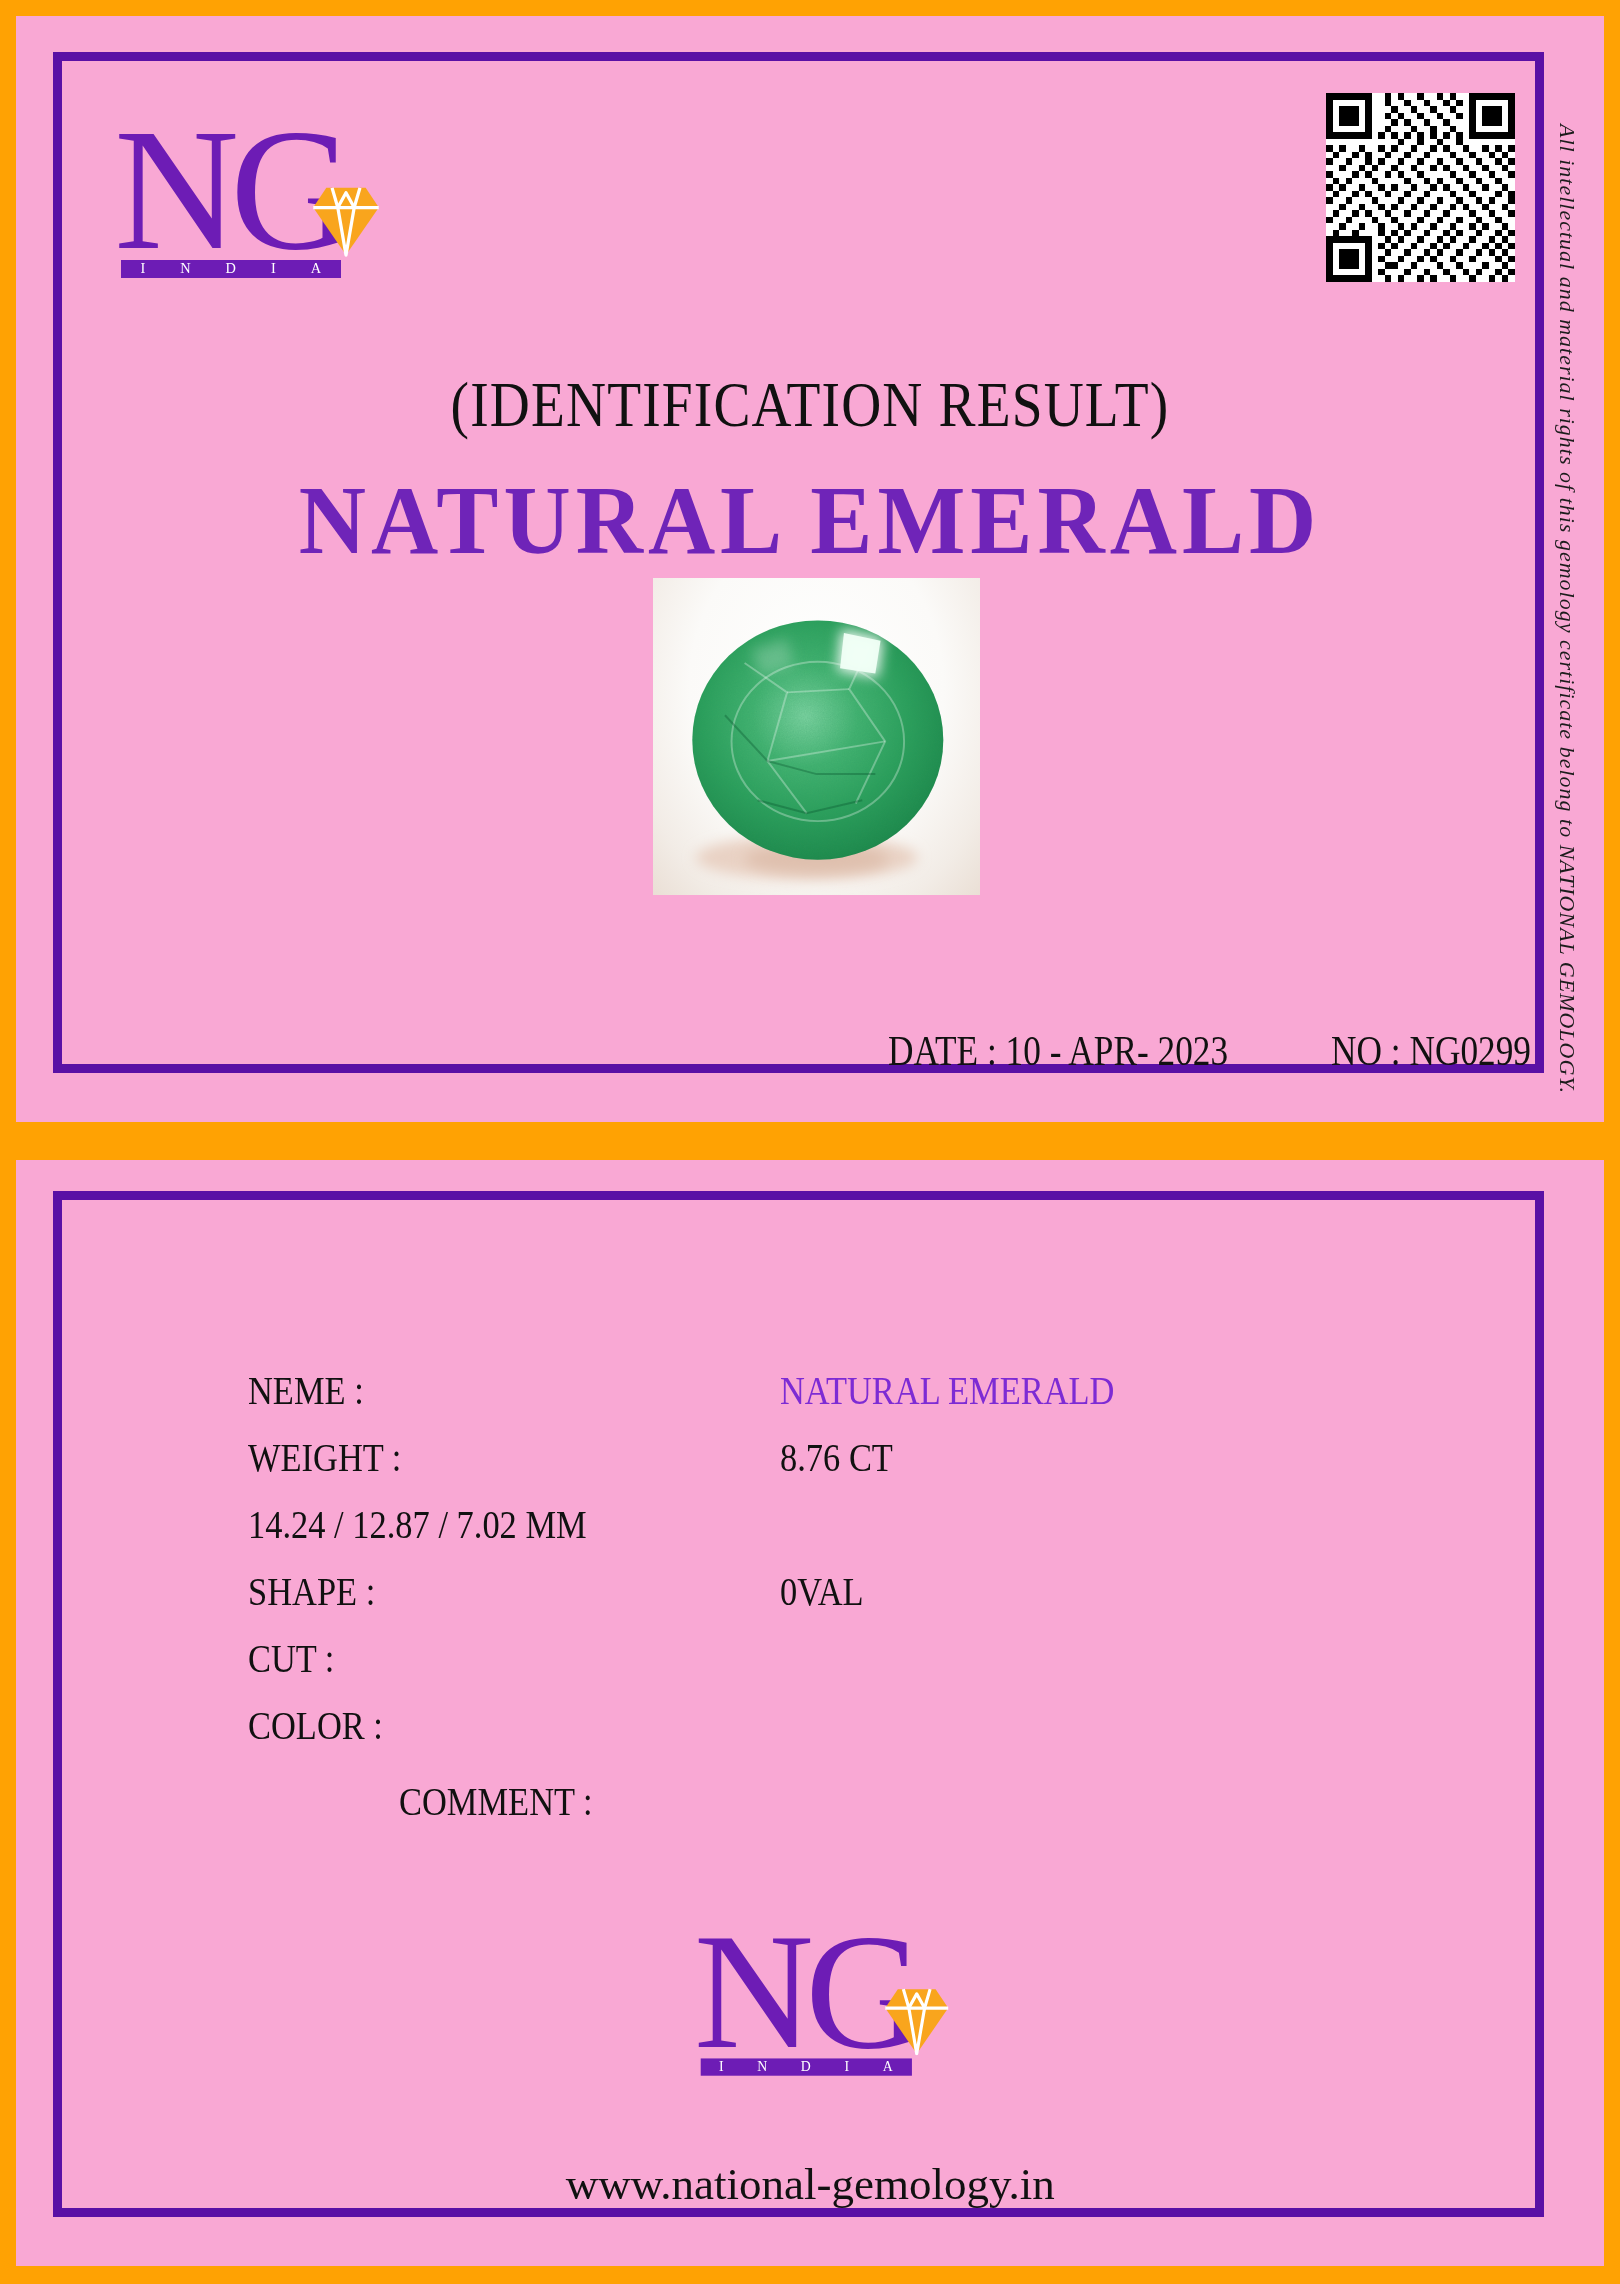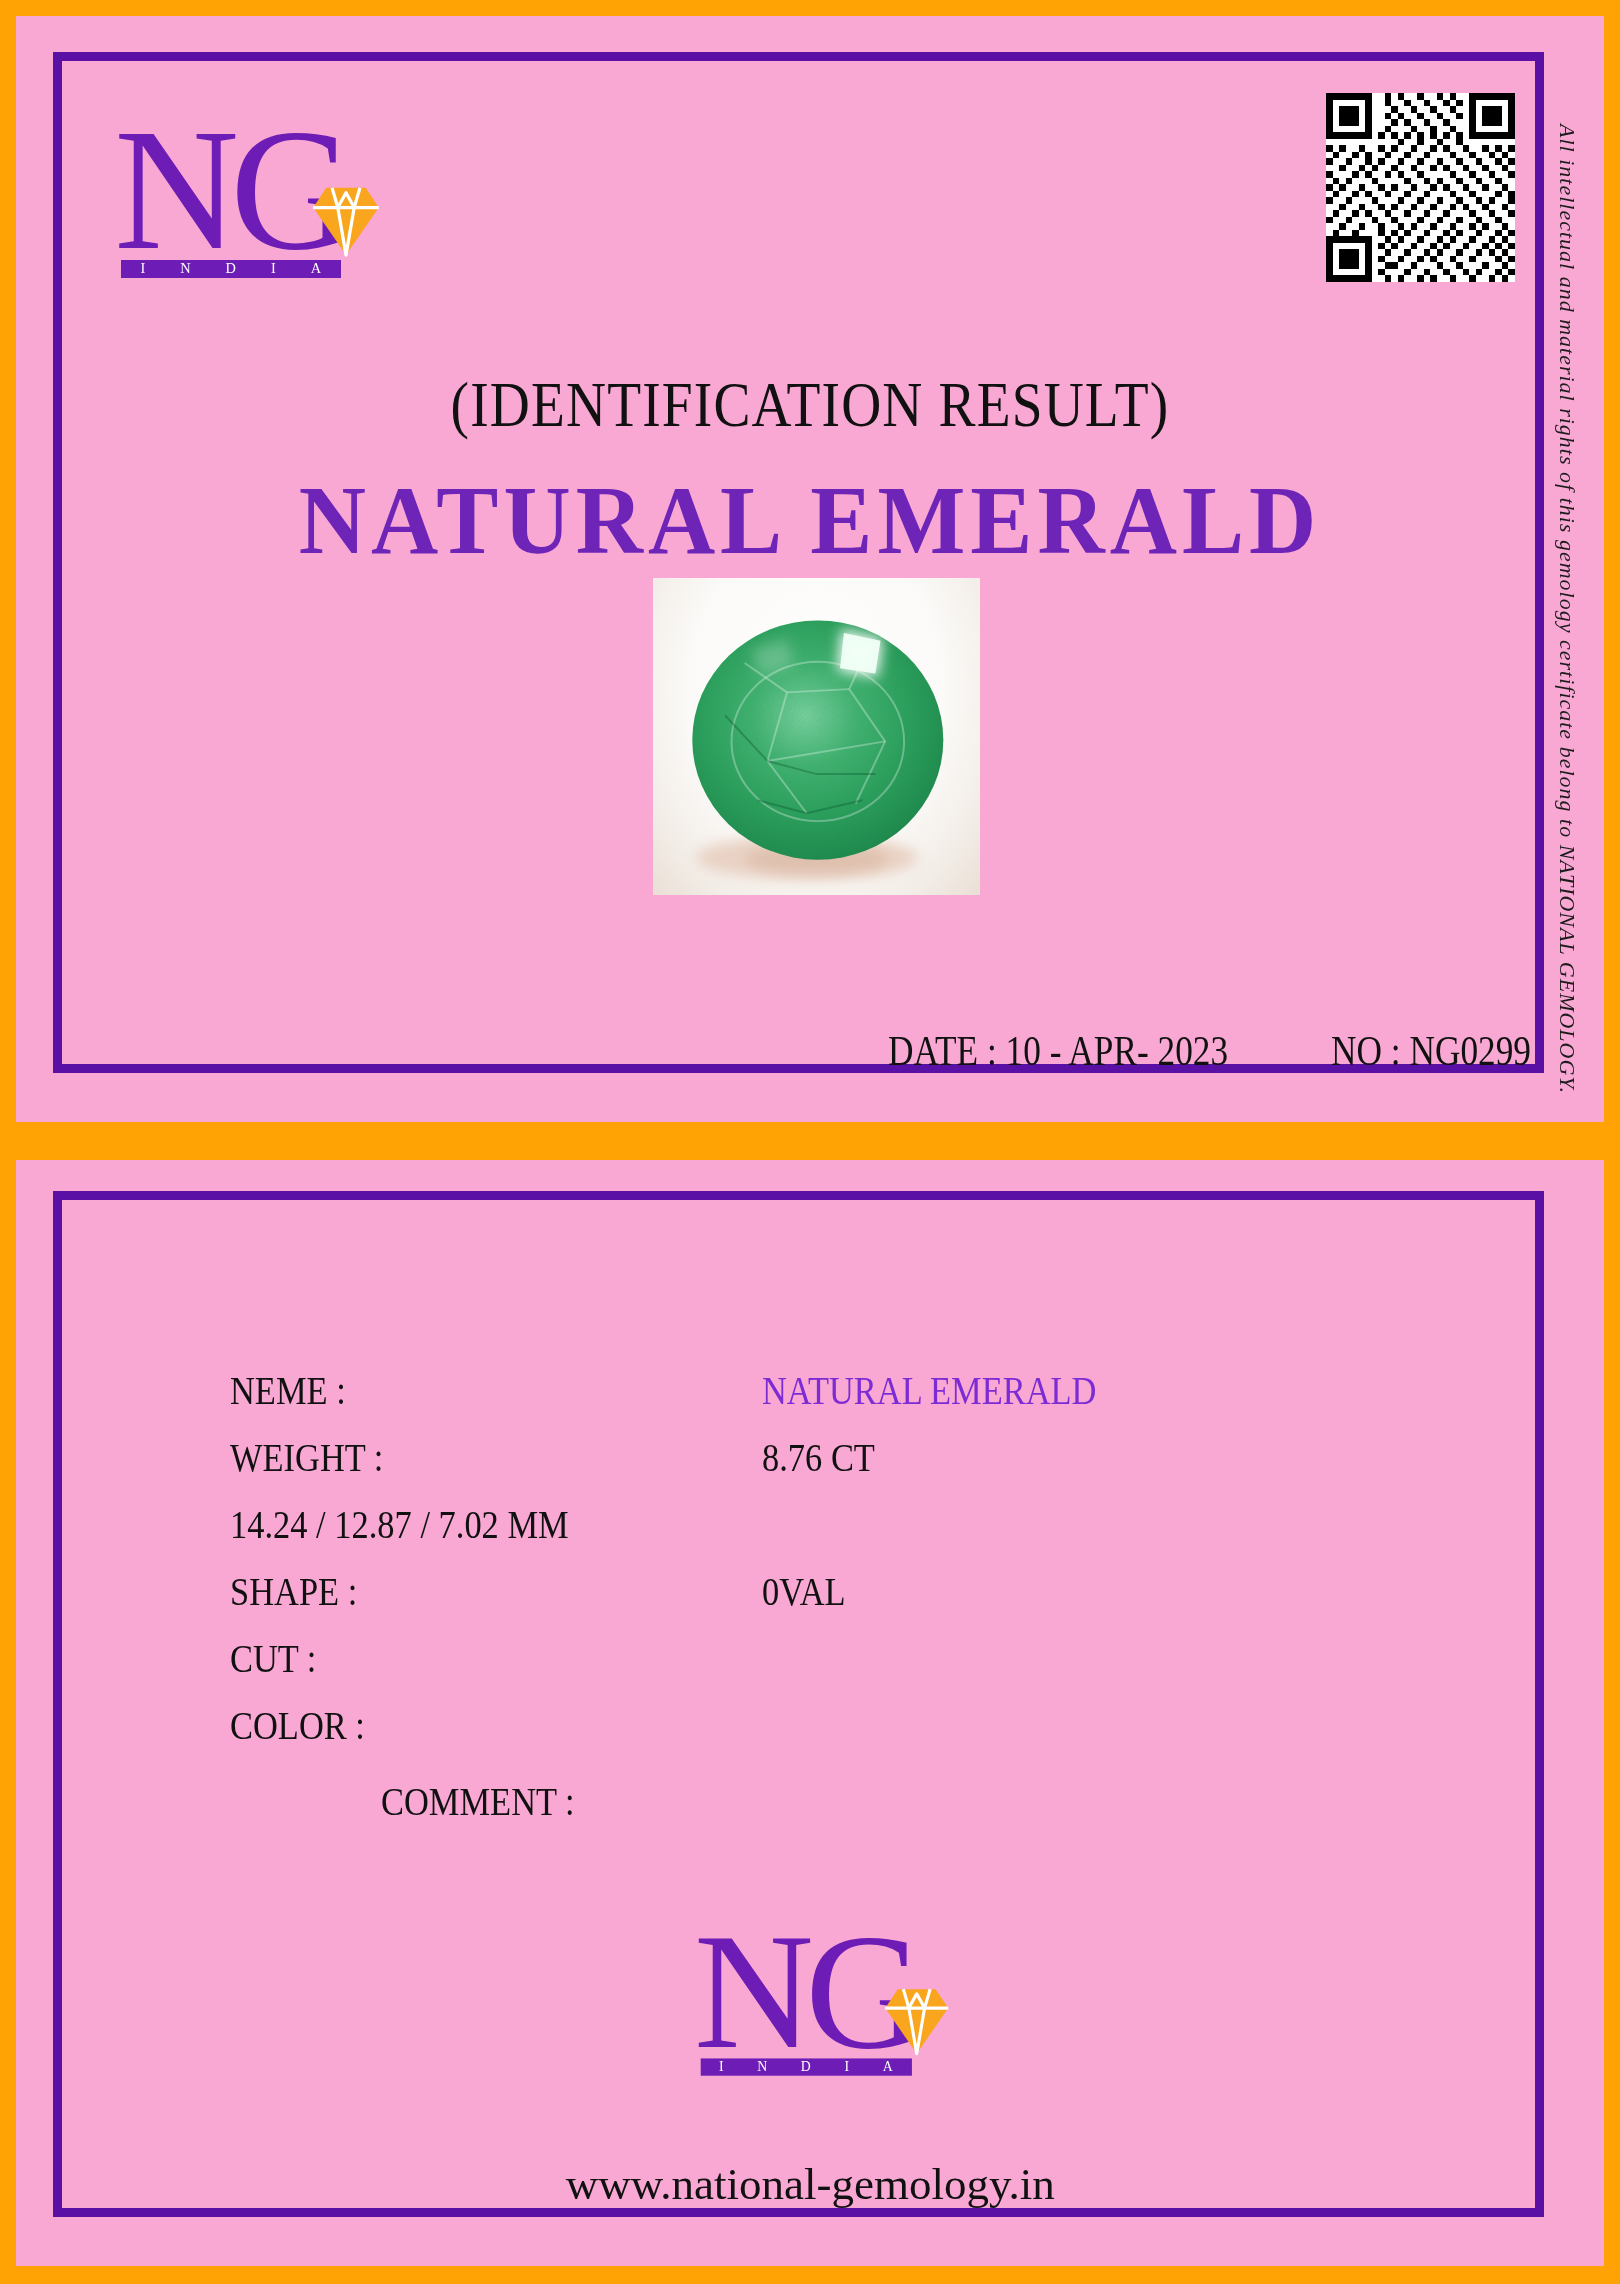--- a/index.html
+++ b/index.html
@@ -43,21 +43,21 @@
             justify-content:flex-end;font-size:42px;color:var(--ink);margin-top:23px;}
   .cond{display:inline-block;transform:scaleX(0.84);white-space:nowrap;}
   .cond-l{transform-origin:0 50%;}
   .cond-r{transform-origin:100% 50%;}
   .side-note{position:absolute;left:1571px;top:108px;width:941px;height:39px;
              transform:rotate(90deg);transform-origin:top left;
              font-style:italic;font-size:22px;line-height:39px;letter-spacing:1px;color:#1c1c1c;
              white-space:nowrap;}
 
   
-  .detail-table{position:absolute;left:214px;top:196px;width:1241px;font-size:41px;color:var(--ink);font-family:Liberation Serif, serif;}
+  .detail-table{position:absolute;left:232px;top:196px;width:1241px;font-size:41px;color:var(--ink);font-family:Liberation Serif, serif;}
   .detail-row{display:flex;height:67px;align-items:center;}
   .detail-row.last{margin-top:9.1px;text-align:center;}
   .detail-label{width:532px;}
   .detail-value{flex:1;}
   .purple-val{color:var(--purple-name);}
   .website{position:absolute;left:0;top:998px;width:100%;text-align:center;font-size:45px;color:var(--ink);}
 </style>
 </head>
 <body>
 

